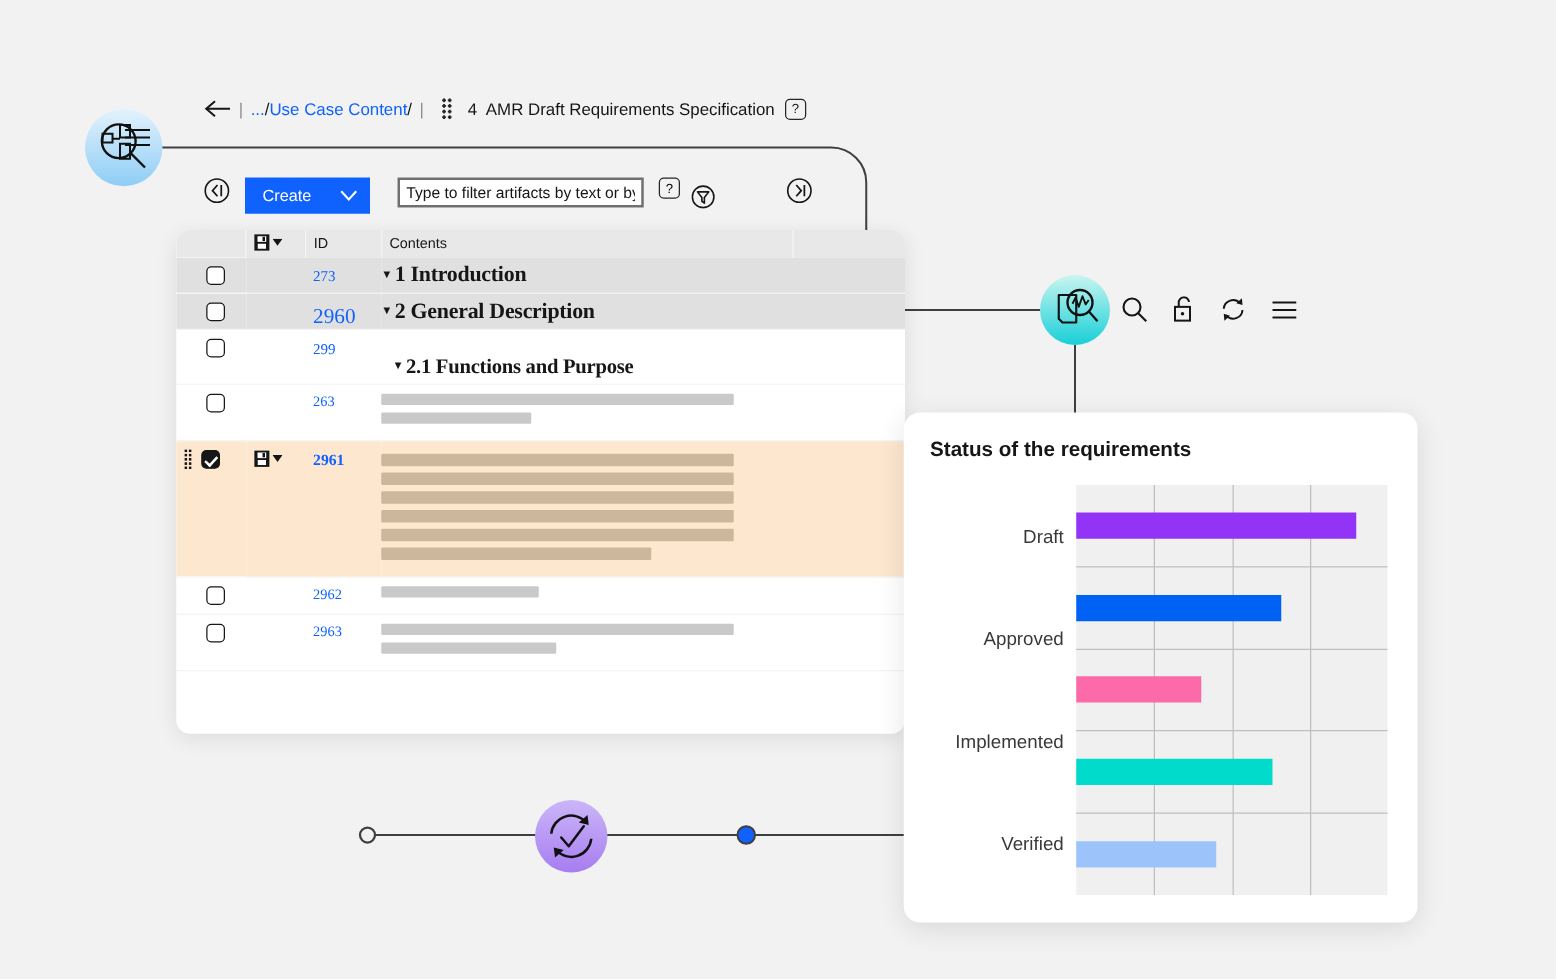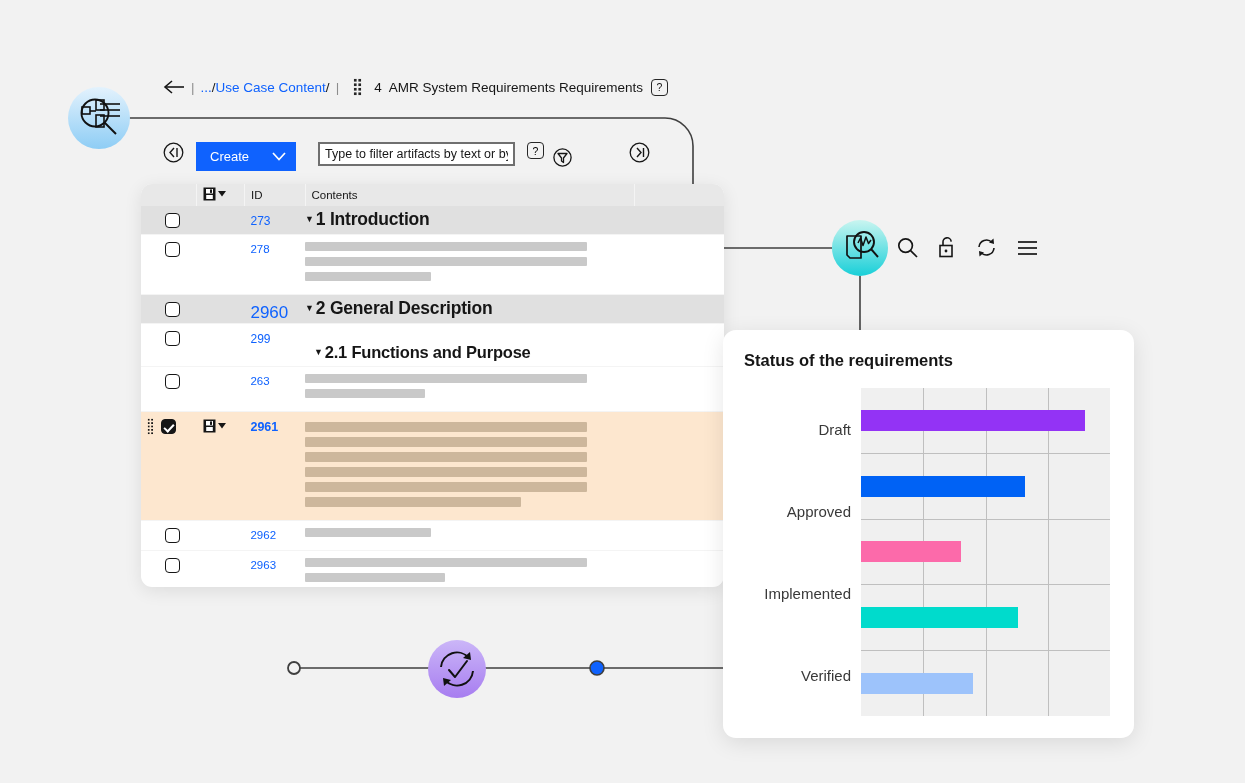--- a/index.html
+++ b/index.html
@@ -87,21 +87,21 @@
   table.grid col.c-body { width: 261px; }
   table.grid col.c-end  { width: 71px; }
 
   thead th {
     background: #e8e8e8; height: 22px; font-size: 11.5px; font-weight: 400;
     color: #161616; text-align: left; padding: 0 6px;
     border-right: 1px solid #f4f4f4;
   }
   thead th:last-child { border-right: none; }
 
-  tbody tr { border-bottom: 1px solid #f4f4f4; }
+  tbody tr { border-bottom: 1px solid #f4f4f4; font-family: Liberation Serif, serif; }
   tbody tr.shaded { background: #e0e0e0; }
   tbody tr.selected { background: #fde7cf; }
   tbody td { padding: 0 6px; vertical-align: top; }
   td.chk-cell { padding-top: 7px; position: relative; }
   td.id-cell {
     color: #0f62fe; font-size: 11.5px; padding-top: 8px; font-weight: 400;
   }
   td.icon-cell { padding-top: 7px; }
   td.body-cell { padding: 7px 6px 7px 0px; }
 
@@ -237,21 +237,21 @@
       </svg>
     </span>
     <span class="sep">|</span>
     <span class="ellipsis">...</span>
     <span class="slash">/</span>
     <span class="crumb-link">Use Case Content</span>
     <span class="slash">/</span>
     <span class="sep">|</span>
     <span class="dots-handle"></span>
     <span class="doc-num">4</span>
-    <span class="doc-title">AMR System Requirements Requirements</span>
+    <span class="doc-title">AMR Draft Requirements Specification</span>
     <span class="help-circle">?</span>
   </div>
 
   <div id="toolbar">
     <span class="circ-btn">
       <svg width="21" height="21" viewBox="0 0 21 21">
         <circle cx="10.5" cy="10.5" r="9.3" fill="none" stroke="#161616" stroke-width="1.3"></circle>
         <polyline points="11,6 7,10.5 11,15" fill="none" stroke="#161616" stroke-width="1.4"></polyline>
         <line x1="14" y1="6" x2="14" y2="15" stroke="#161616" stroke-width="1.4"></line>
       </svg>
@@ -309,30 +309,20 @@
           <th></th>
         </tr>
       </thead>
       <tbody id="table-body">
           <tr class="shaded">
             <td class="chk-cell"><span class="chkbox"></span></td>
             <td class="icon-cell"></td>
             <td class="id-cell" style="font-size: 12px;">273</td>
             <td class="body-cell" colspan="2" style="padding-top: 3px; padding-bottom: 4px;"><span class="heading-txt lvl1"><span class="caret">▼</span><span>1 Introduction</span></span></td>
           </tr>
-          <tr>
-            <td class="chk-cell"><span class="chkbox"></span></td>
-            <td class="icon-cell"></td>
-            <td class="id-cell">278</td>
-            <td class="body-cell" colspan="2">
-              <div class="skel" style="width: 282px;"></div>
-              <div class="skel" style="width: 282px;"></div>
-              <div class="skel" style="width: 126px;"></div>
-            </td>
-          </tr>
           <tr class="shaded">
             <td class="chk-cell"><span class="chkbox"></span></td>
             <td class="icon-cell"></td>
             <td class="id-cell" style="font-size: 17px;">2960</td>
             <td class="body-cell" colspan="2" style="padding-top: 3px; padding-bottom: 4px; margin-left: 12px;"><span class="heading-txt lvl1"><span class="caret">▼</span><span>2 General Description</span></span></td>
           </tr>
           <tr>
             <td class="chk-cell"><span class="chkbox"></span></td>
             <td class="icon-cell"></td>
             <td class="id-cell" style="font-size: 12px;">299</td>

